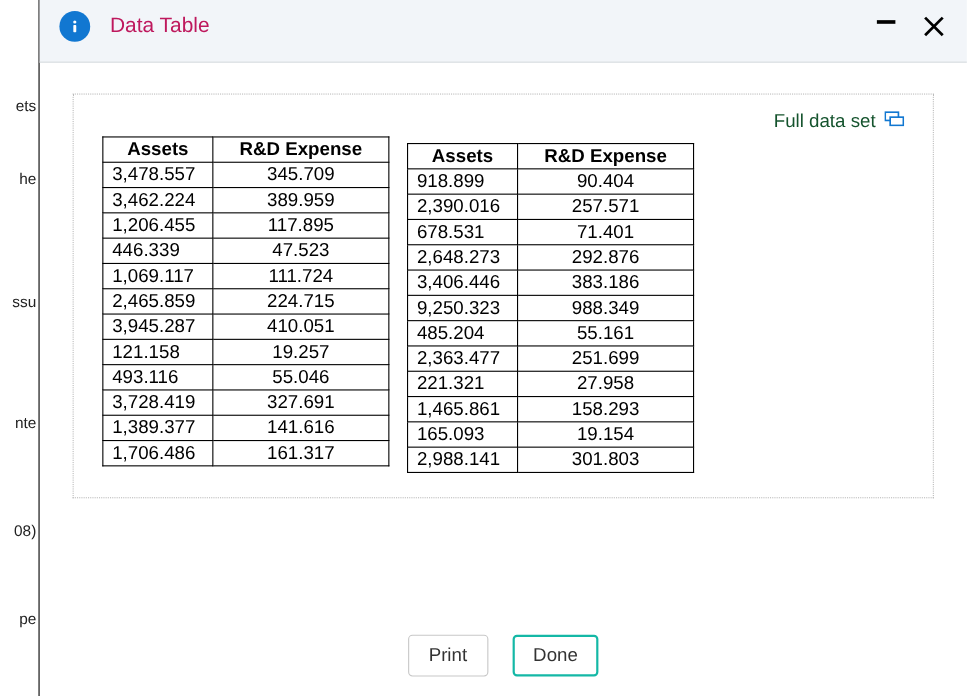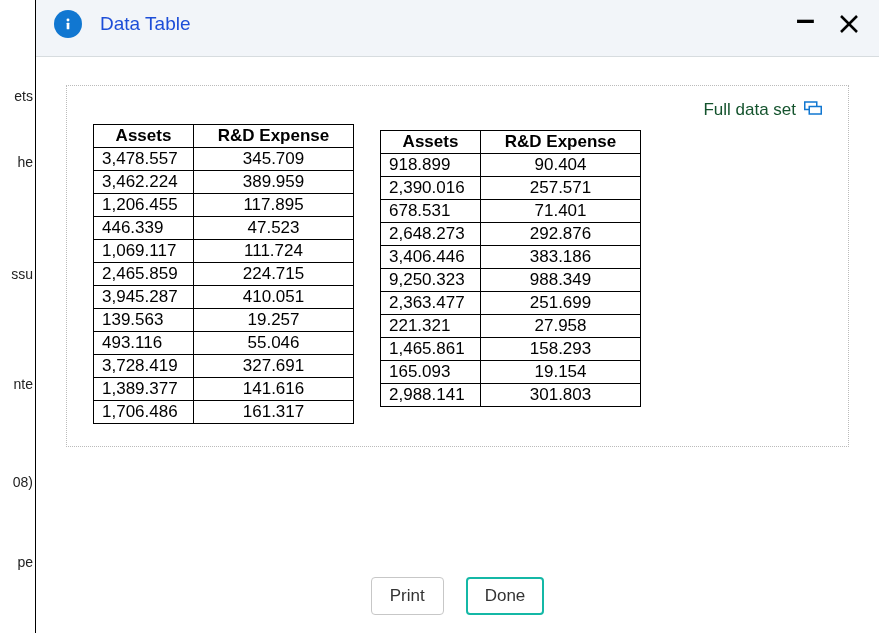--- a/index.html
+++ b/index.html
@@ -60,21 +60,21 @@
       margin-right: 18px;
       flex-shrink: 0;
     }
     .info-icon svg {
       width: 16px;
       height: 16px;
       fill: #fff;
     }
     .dialog-title {
       font-size: 19px;
-      color: #1d4ed8;
+      color: #be185d;
       flex: 1;
     }
     .titlebar-actions {
       display: flex;
       align-items: center;
       gap: 22px;
     }
     .min-btn, .close-btn {
       cursor: pointer;
       color: #000;
@@ -110,21 +110,21 @@
       justify-content: flex-end;
       align-items: center;
       gap: 8px;
     }
     .fds-icon svg {
       width: 18px;
       height: 14px;
     }
     .tables-wrap {
       display: flex;
-      gap: 26px;
+      gap: 16px;
       align-items: flex-start;
     }
     table {
       border-collapse: collapse;
       font-size: 17px;
     }
     th, td {
       border: 1px solid #000;
       padding: 1px 10px;
       text-align: center;
@@ -238,21 +238,21 @@
               </tr>
               <tr>
                 <td class="assets">2,465.859</td>
                 <td>224.715</td>
               </tr>
               <tr>
                 <td class="assets">3,945.287</td>
                 <td>410.051</td>
               </tr>
               <tr>
-                <td class="assets">139.563</td>
+                <td class="assets">121.158</td>
                 <td>19.257</td>
               </tr>
               <tr>
                 <td class="assets">493.116</td>
                 <td>55.046</td>
               </tr>
               <tr>
                 <td class="assets">3,728.419</td>
                 <td>327.691</td>
               </tr>
@@ -292,20 +292,24 @@
               </tr>
               <tr>
                 <td class="assets">3,406.446</td>
                 <td>383.186</td>
               </tr>
               <tr>
                 <td class="assets">9,250.323</td>
                 <td>988.349</td>
               </tr>
               <tr>
+                <td class="assets">485.204</td>
+                <td>55.161</td>
+              </tr>
+              <tr>
                 <td class="assets">2,363.477</td>
                 <td>251.699</td>
               </tr>
               <tr>
                 <td class="assets">221.321</td>
                 <td>27.958</td>
               </tr>
               <tr>
                 <td class="assets">1,465.861</td>
                 <td>158.293</td>

